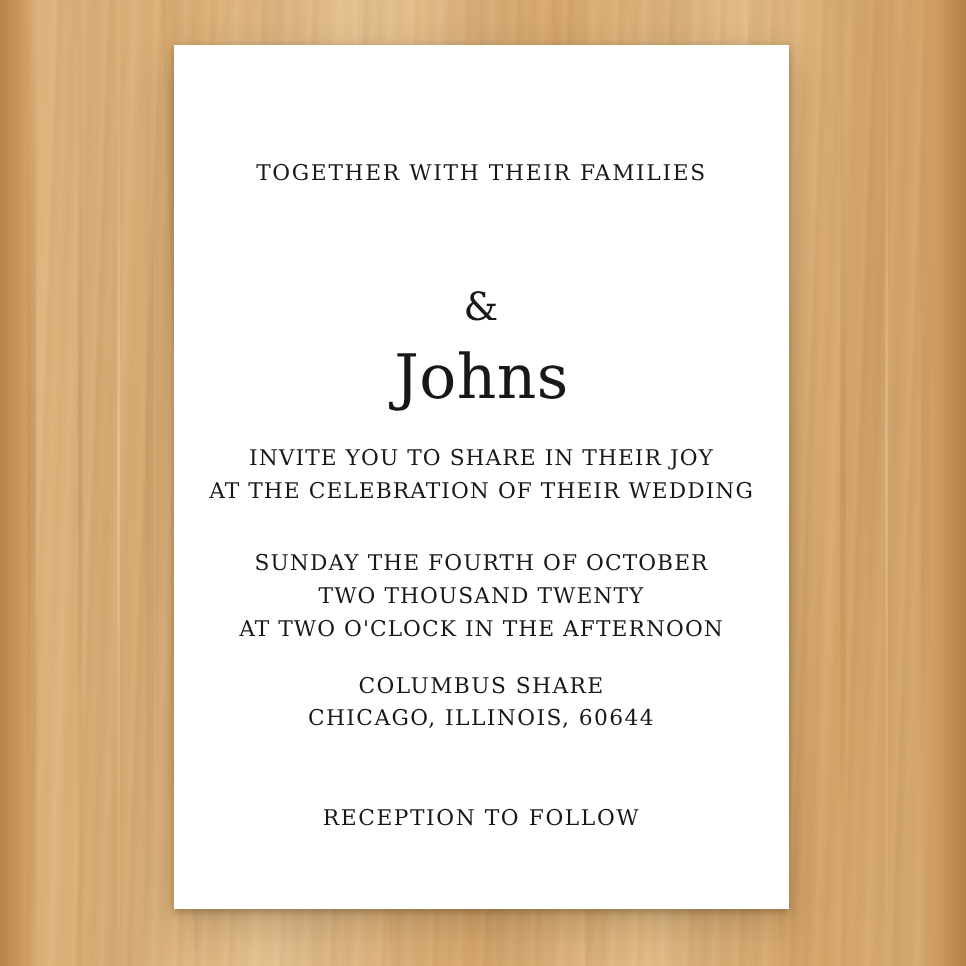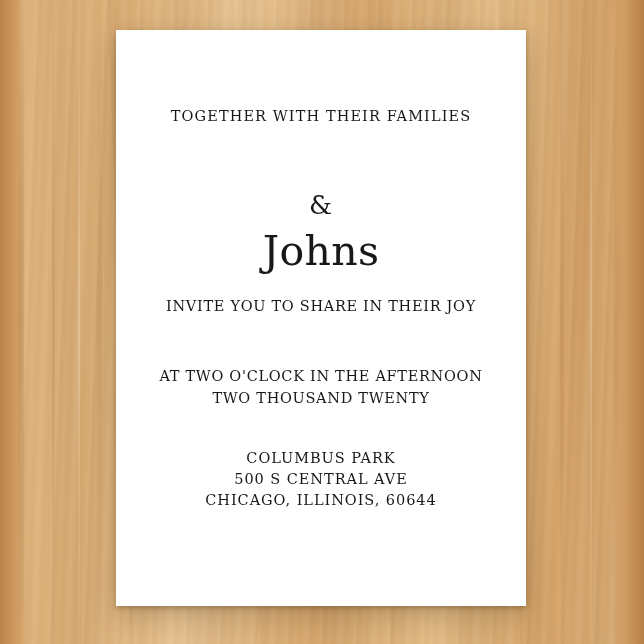--- a/index.html
+++ b/index.html
@@ -157,29 +157,31 @@
 
       <div class="preamble line">TOGETHER WITH THEIR FAMILIES</div>
 
 
       <div class="amp line">&amp;</div>
 
       <div class="name2 line">Johns</div>
 
       <div class="block invite-block">
         <div class="line">INVITE YOU TO SHARE IN THEIR JOY</div>
+        <div class="line">AT THE CELEBRATION OF THEIR WEDDING</div>
       </div>
 
       <div class="block date-block">
+        <div class="line">SUNDAY THE FOURTH OF OCTOBER</div>
+        <div class="line">TWO THOUSAND TWENTY</div>
         <div class="line">AT TWO O'CLOCK IN THE AFTERNOON</div>
-        <div class="line">TWO THOUSAND TWENTY</div>
       </div>
 
       <div class="block venue-block">
-        <div class="line">COLUMBUS PARK</div>
-        <div class="line">500 S CENTRAL AVE</div>
+        <div class="line">COLUMBUS SHARE</div>
         <div class="line">CHICAGO, ILLINOIS, 60644</div>
       </div>
 
+      <div class="block reception-block line">RECEPTION TO FOLLOW</div>
 
     </div>
   </div>
 </div>
 
 </body></html>

